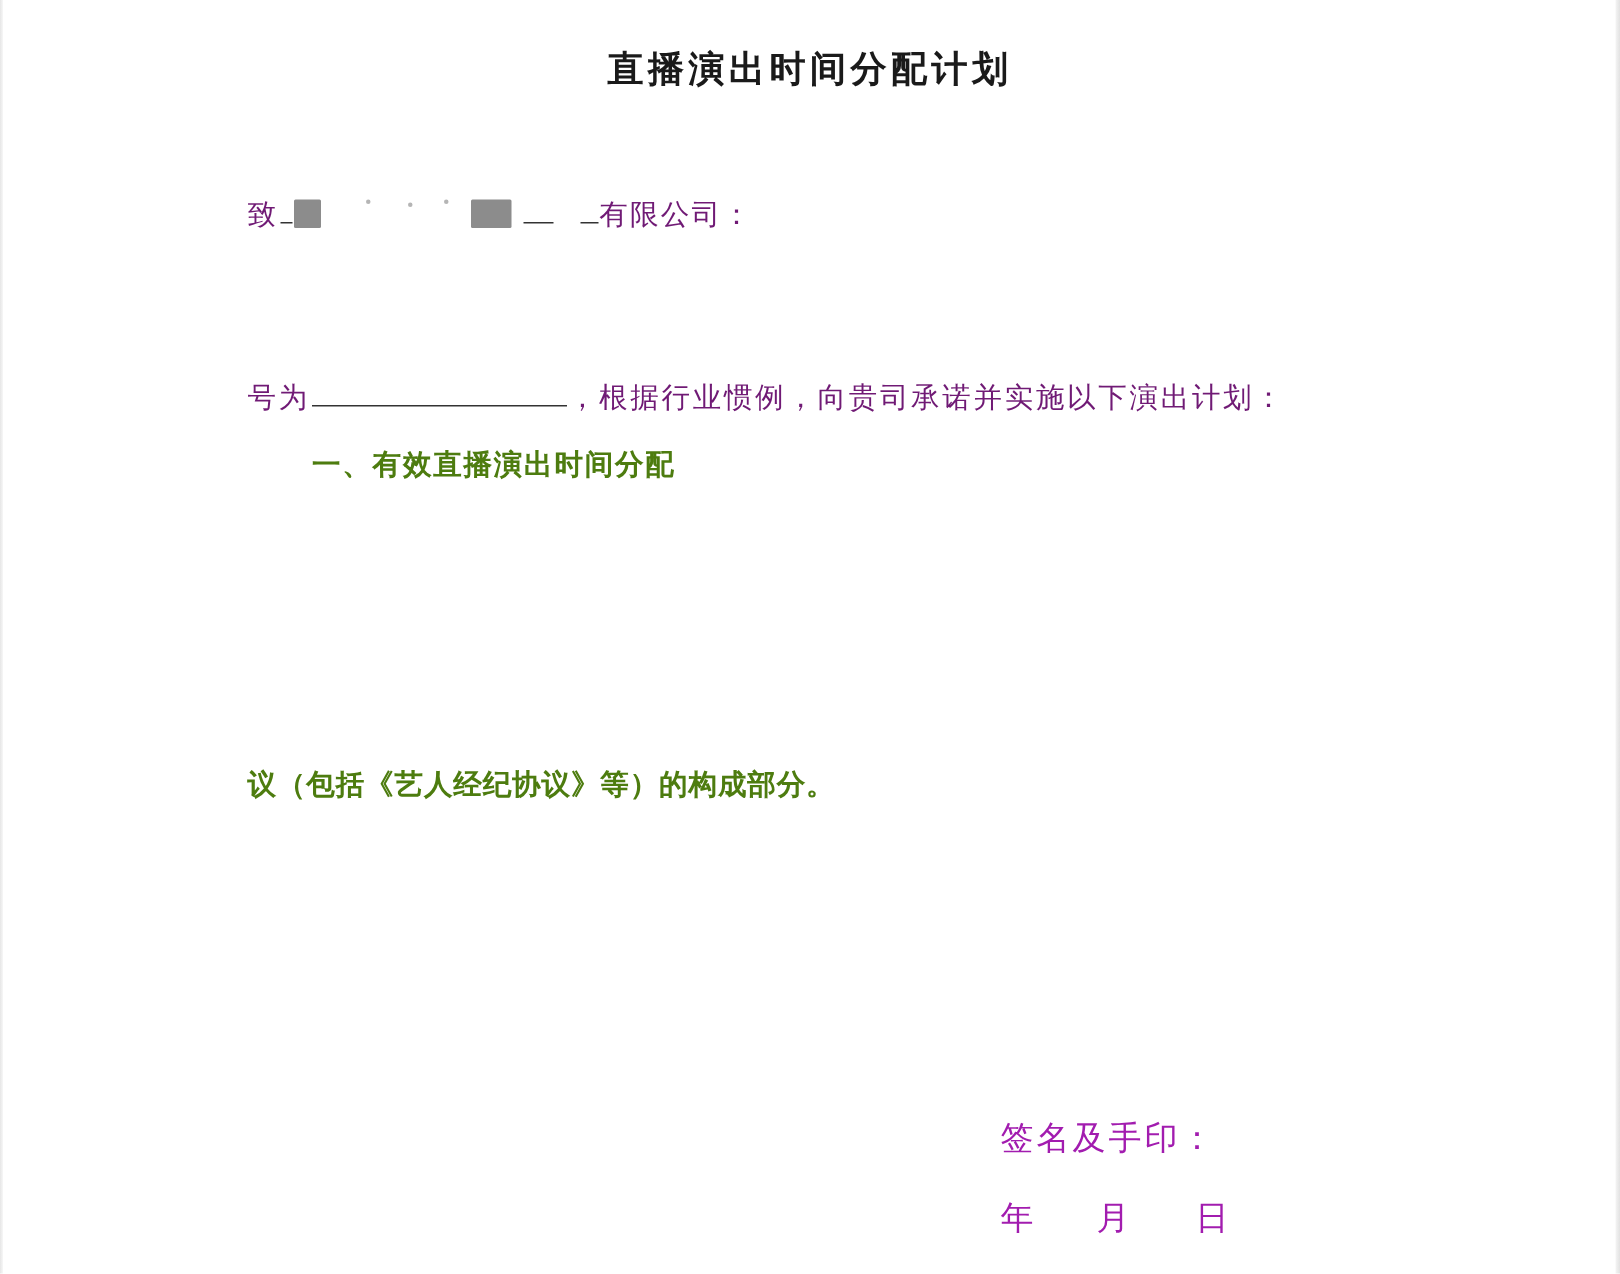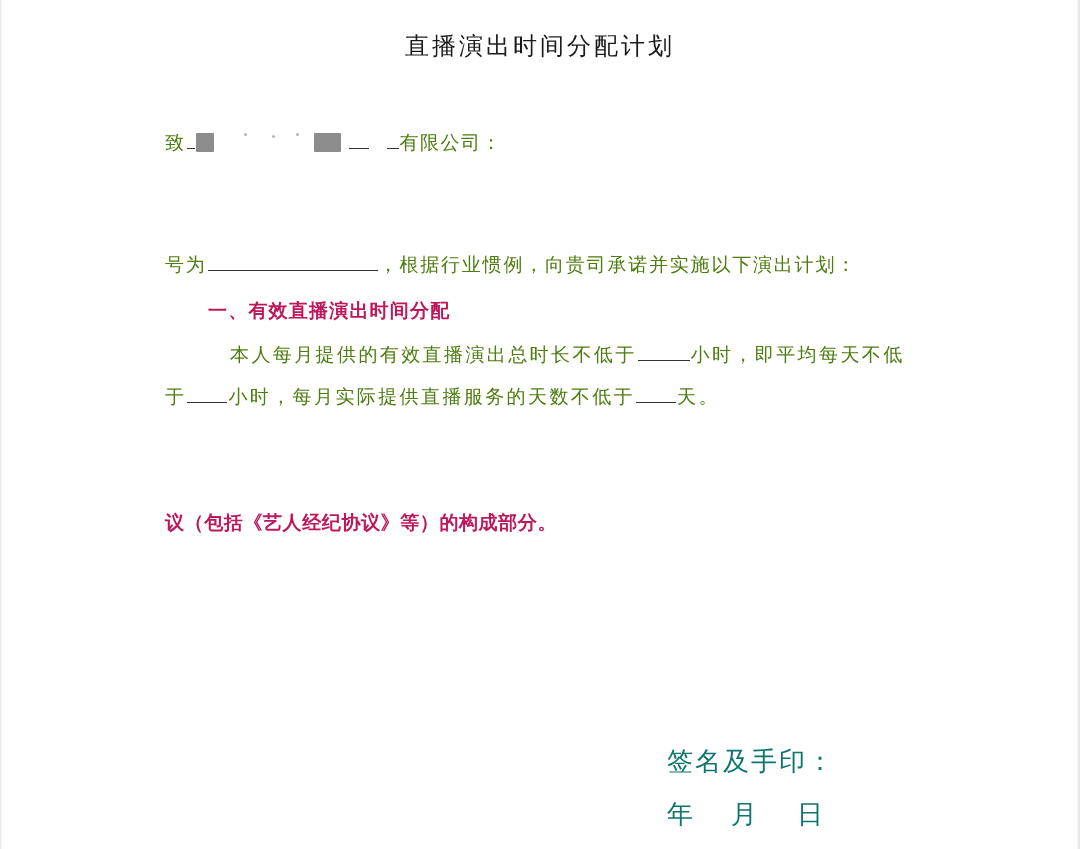--- a/index.html
+++ b/index.html
@@ -28,38 +28,38 @@
     .edge-right {
       position: absolute; right: 0; top: 0; width: 3px; height: 849px;
       background: linear-gradient(to left, #e2e2e2, #f5f5f5);
     }
     .title {
       position: absolute;
       left: 0; width: 1080px;
       top: 30px;
       text-align: center;
       font-family: "DejaVu Sans", "Liberation Sans", sans-serif;
-      font-weight: normal;
+      font-weight: bold;
       font-size: 24px;
       letter-spacing: 3px;
       color: #1a1a1a;
     }
     .line {
       position: absolute;
       left: 165px;
       font-size: 19px;
       letter-spacing: 1.5px;
       white-space: nowrap;
-      color: #4d7c0f;
+      color: #701a75;
       line-height: 24px;
     }
     .bold {
       font-family: "DejaVu Sans", "Liberation Sans", sans-serif;
       font-weight: bold;
-      color: #be185d;
+      color: #4d7c0f;
       letter-spacing: 1.2px;
     }
     .blank {
       display: inline-block;
       border-bottom: 1.5px solid #333;
       height: 18px;
       vertical-align: baseline;
       margin: 0 1px;
     }
     .redact {
@@ -76,23 +76,23 @@
     }
     .dot {
       display: inline-block;
       width: 3px; height: 3px;
       background: #b5b5b5;
       border-radius: 50%;
       vertical-align: 12px;
     }
     .sig {
       position: absolute;
-      font-size: 26px;
+      font-size: 22px;
       letter-spacing: 2px;
-      color: #0f766e;
+      color: #a21caf;
       white-space: nowrap;
     }
   </style>
 </head>
 <body>
 
 <div class="page">
   <div class="edge-left"></div>
   <div class="edge-right"></div>
 
@@ -100,26 +100,20 @@
 
   <div class="line" style="top:130px;">
     <span>致</span><span class="blank" style="width:8px;"></span><span class="redact" style="width:18px;"></span><span class="redact-light" style="width:100px; position:relative;"><span class="dot" style="position:absolute;left:30px;top:0;"></span><span class="dot" style="position:absolute;left:58px;top:2px;"></span><span class="dot" style="position:absolute;left:82px;top:0;"></span></span><span class="redact" style="width:27px;"></span><span class="blank" style="width:20px;margin-left:8px;"></span><span class="redact-light" style="width:16px;"></span><span class="blank" style="width:12px;"></span><span>有限公司：</span>
   </div>
 
   <div class="line" style="top:214px; letter-spacing:1.8px;margin-top:38px;">
     <span>号为</span><span class="blank" style="width:170px;"></span><span>，根据行业惯例，向贵司承诺并实施以下演出计划：</span>
   </div>
 
   <div class="line bold" style="top:298px; left:208px;">一、有效直播演出时间分配</div>
-  <div class="line" style="top:342px; left:230px; letter-spacing:2.4px;">
-    <span>本人每月提供的有效直播演出总时长不低于</span><span class="blank" style="width:52px;"></span><span>小时，即平均每天不低</span>
-  </div>
-  <div class="line" style="top:384px; letter-spacing:2.4px;">
-    <span>于</span><span class="blank" style="width:40px;"></span><span>小时，每月实际提供直播服务的天数不低于</span><span class="blank" style="width:40px;"></span><span>天。</span>
-  </div>
 
   <div class="line bold" style="top:512px; letter-spacing:0.6px;font-family:Liberation Mono, monospace;">议（包括《艺人经纪协议》等）的构成部分。</div>
 
   <div class="sig" style="left:667px; top:744px;">签名及手印：</div>
   <div class="sig" style="left:667px; top:797px;">年</div>
   <div class="sig" style="left:731px; top:797px;">月</div>
   <div class="sig" style="left:797px; top:797px;">日</div>
 </div>
 
 </body></html>

